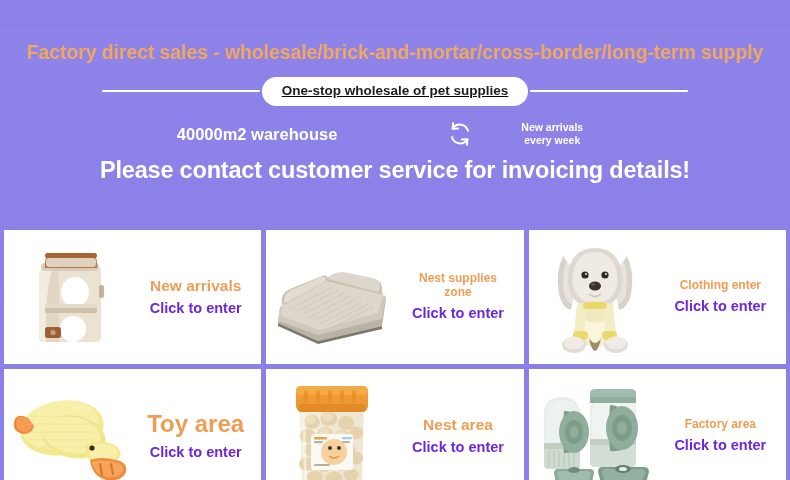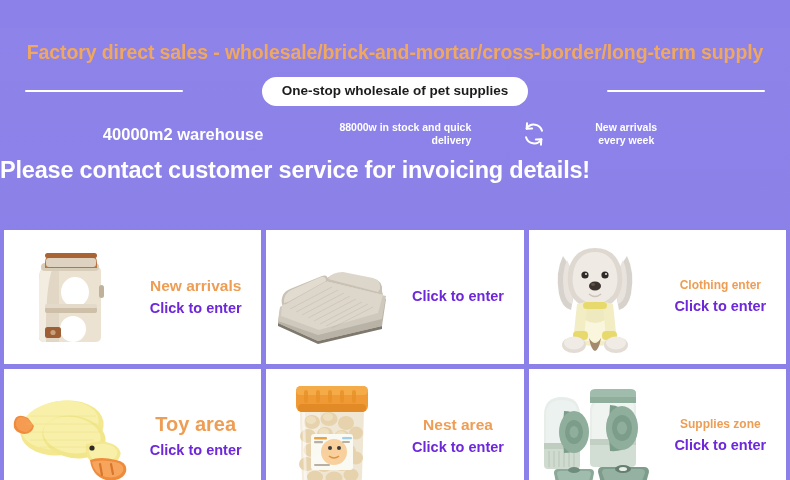--- a/index.html
+++ b/index.html
@@ -29,23 +29,24 @@
     color: #f0a860;
     font-size: 19.5px;
     font-weight: 700;
     line-height: 1.27;
     letter-spacing: -0.1px;
   }
 
   .badge-row {
     display: flex;
     align-items: center;
-    justify-content: space-between;
+    justify-content: center;
     margin-top: 12px;
     padding: 0 25px;
+    text-decoration: underline;
   }
   .rule {
     height: 2px;
     background: #ffffff;
     flex: 0 0 158px;
     border-radius: 2px;
   }
   .badge {
     background: #ffffff;
     color: #1c1c1c;
@@ -85,20 +86,21 @@
 
   .sp-a { width: 44px; }
   .sp-b { width: 16px; }
   .sp-c { width: 14px; }
   .sp-d { width: 14px; }
 
   .sync-icon { display: block; width: 30px; height: 30px; }
 
   .subhead {
     margin-top: 9px;
+    text-align: center;
     color: #ffffff;
     font-size: 23.5px;
     font-weight: 700;
     letter-spacing: -0.2px;
     line-height: 1.1;
   }
 
   
   .grid {
     position: absolute;
@@ -140,21 +142,21 @@
     padding-right: 6px;
     gap: 7px;
   }
   .cat {
     color: #ee9d54;
     font-weight: 700;
     text-align: center;
     line-height: 1.12;
     white-space: pre-line;
   }
-  .cat.sz-lg  { font-size: 20px; }
+  .cat.sz-lg  { font-size: 24px; }
   .cat.sz-md  { font-size: 15.5px; }
   .cat.sz-sm  { font-size: 12px; }
   .cta {
     color: #6d28d9;
     font-weight: 700;
     font-size: 14.5px;
     line-height: 1.1;
     white-space: nowrap;
   }
 </style>
@@ -167,22 +169,20 @@
 
   <div class="badge-row">
     <div class="rule"></div>
     <div class="badge">One-stop wholesale of pet supplies</div>
     <div class="rule"></div>
   </div>
 
   <div class="features">
     <div class="feat-big">40000m2 warehouse</div>
     <div class="sp-a"></div>
-    <div class="feat-sm right">88000w in stock and quick
-delivery</div>
     <div class="sp-b"></div>
     <span>
       <svg class="sync-icon" viewBox="0 0 32 32" fill="none" stroke="#ffffff" stroke-width="2.2" stroke-linecap="round" stroke-linejoin="round">
         <path d="M24.5 12.5A9 9 0 0 0 8.2 10.2"></path>
         <path d="M7.5 19.5A9 9 0 0 0 23.8 21.8"></path>
         <path d="M8.6 4.6 L8.2 10.4 L14 10.2"></path>
         <path d="M23.4 27.4 L23.8 21.6 L18 21.8"></path>
       </svg>
     </span>
     <div class="sp-c"></div>
@@ -237,20 +237,22 @@
             <path d="M38 71 L80 49"></path>
               <path d="M44 74 L86 52"></path>
               <path d="M50 77 L92 55"></path>
             <path d="M56 79 L98 57"></path>
               <path d="M62 81 L103 60"></path>
           </g>
           <path d="M8 76 L48 94 L112 79 L112 82 L48 97 L8 79 Z" fill="#7f786d"></path>
         </svg>
       </div>
       <div class="card-text">
+        <div class="cat sz-sm">Nest supplies
+zone</div>
         <div class="cta">Click to enter</div>
       </div>
     </div>
 
     <div class="card">
       <div class="thumb">
         <svg width="104" height="118" viewBox="0 0 104 118">
           <path d="M20 18 Q12 34 16 56 Q19 70 28 72 L34 40 Z" fill="#d8d2cc"></path>
           <path d="M84 18 Q92 34 88 56 Q85 70 76 72 L70 40 Z" fill="#d8d2cc"></path>
           <path d="M24 22 Q18 36 21 54 Q23 64 29 66 L33 42 Z" fill="#e8e3dd"></path>
@@ -411,19 +413,19 @@
           <ellipse cx="90" cy="47" rx="16" ry="22" fill="#8fae9c"></ellipse>
           <ellipse cx="90" cy="47" rx="10" ry="13" fill="#7d9d8b"></ellipse>
           <ellipse cx="90" cy="47" rx="5" ry="6.5" fill="#8fae9c"></ellipse>
           <path d="M70 86 L112 86 Q117 86 117 91 L114 102 Q113 107 107 107 L76 107 Q70 107 69 102 L66 91 Q66 86 70 86 Z" fill="#7e9c8b"></path>
           <path d="M73 88 L109 88 Q113 88 113 92 L110 100 Q109 104 104 104 L79 104 Q74 104 73 100 L70 92 Q70 88 73 88 Z" fill="#94b1a1"></path>
           <ellipse cx="91" cy="88" rx="8" ry="4" fill="#647f70"></ellipse>
           <ellipse cx="91" cy="88" rx="4" ry="2" fill="#e8efe9"></ellipse>
         </svg>
       </div>
       <div class="card-text">
-        <div class="cat sz-sm">Supplies zone</div>
+        <div class="cat sz-sm">Factory area</div>
         <div class="cta">Click to enter</div>
       </div>
     </div>
 
   </div>
 </div>
 
 </body></html>

